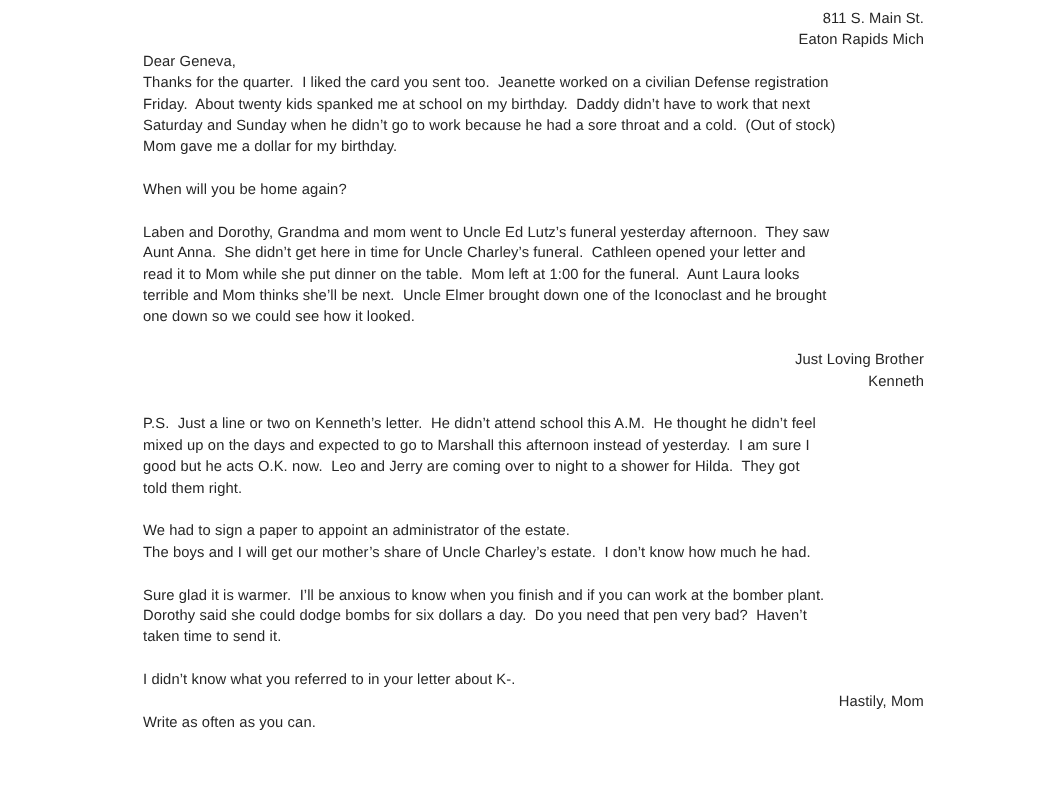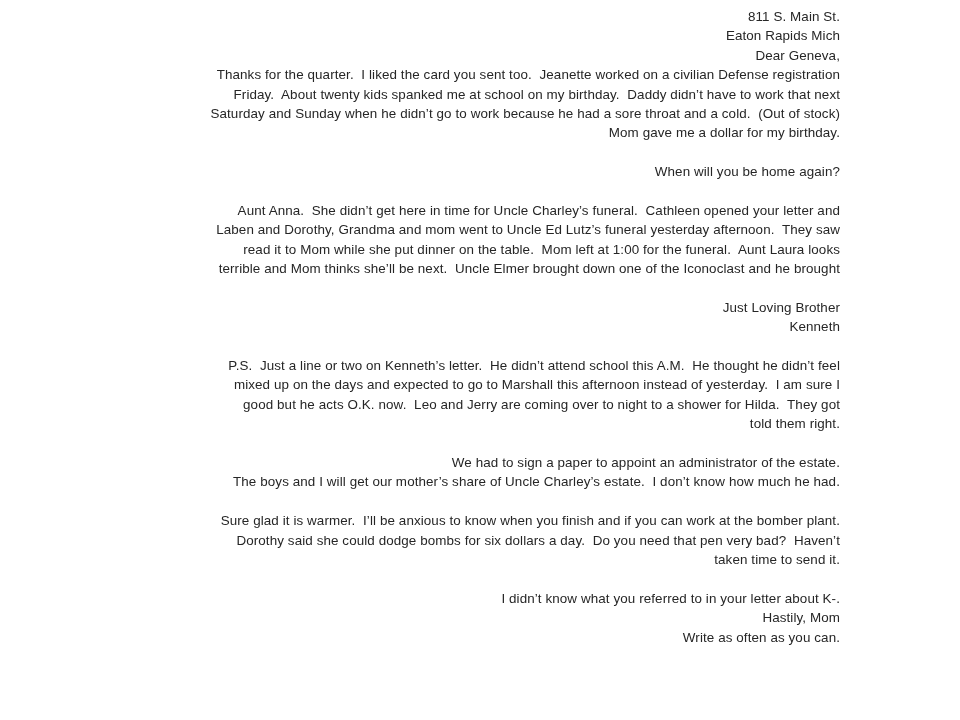--- a/index.html
+++ b/index.html
@@ -20,42 +20,43 @@
     top: 3px;
     width: 714px;
   }
   .line {
     height: 19.4px;
     line-height: 19.4px;
     font-size: 13.4px;
     white-space: pre;
     letter-spacing: 0.1px;
   }
-  .line.left  { text-align: right; }
+  .line.left  { text-align: left; }
   .line.right { text-align: right; }
 </style>
 </head>
 <body style="background: rgb(255, 255, 255);">
 
 <div class="page">
   <div class="letter-body" style="color: rgb(38, 38, 38);">
       <div class="line right">811 S. Main St.</div>
       <div class="line right">Eaton Rapids Mich</div>
       <div class="line left">Dear Geneva,</div>
       <div class="line left">Thanks for the quarter.  I liked the card you sent too.  Jeanette worked on a civilian Defense registration</div>
       <div class="line left">Friday.  About twenty kids spanked me at school on my birthday.  Daddy didn’t have to work that next</div>
       <div class="line left">Saturday and Sunday when he didn’t go to work because he had a sore throat and a cold.  (Out of stock)</div>
       <div class="line left">Mom gave me a dollar for my birthday.</div>
       <div class="line left"></div>
       <div class="line left">When will you be home again?</div>
       <div class="line left"></div>
+      <div class="line left">Laben and Dorothy, Grandma and mom went to Uncle Ed Lutz’s funeral yesterday afternoon.  They saw</div>
       <div class="line left">Aunt Anna.  She didn’t get here in time for Uncle Charley’s funeral.  Cathleen opened your letter and</div>
-      <div class="line left">Laben and Dorothy, Grandma and mom went to Uncle Ed Lutz’s funeral yesterday afternoon.  They saw</div>
       <div class="line left">read it to Mom while she put dinner on the table.  Mom left at 1:00 for the funeral.  Aunt Laura looks</div>
       <div class="line left">terrible and Mom thinks she’ll be next.  Uncle Elmer brought down one of the Iconoclast and he brought</div>
+      <div class="line left">one down so we could see how it looked.</div>
       <div class="line left"></div>
       <div class="line right">Just Loving Brother</div>
       <div class="line right">Kenneth</div>
       <div class="line left"></div>
       <div class="line left">P.S.  Just a line or two on Kenneth’s letter.  He didn’t attend school this A.M.  He thought he didn’t feel</div>
       <div class="line left">mixed up on the days and expected to go to Marshall this afternoon instead of yesterday.  I am sure I</div>
       <div class="line left">good but he acts O.K. now.  Leo and Jerry are coming over to night to a shower for Hilda.  They got</div>
       <div class="line left">told them right.</div>
       <div class="line left"></div>
       <div class="line left">We had to sign a paper to appoint an administrator of the estate.</div>

